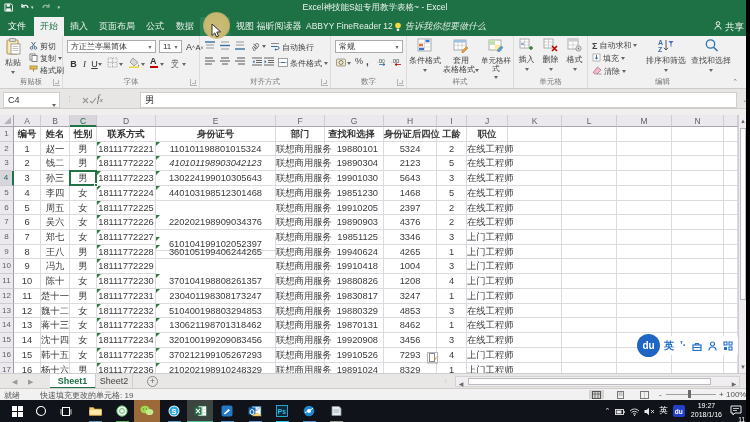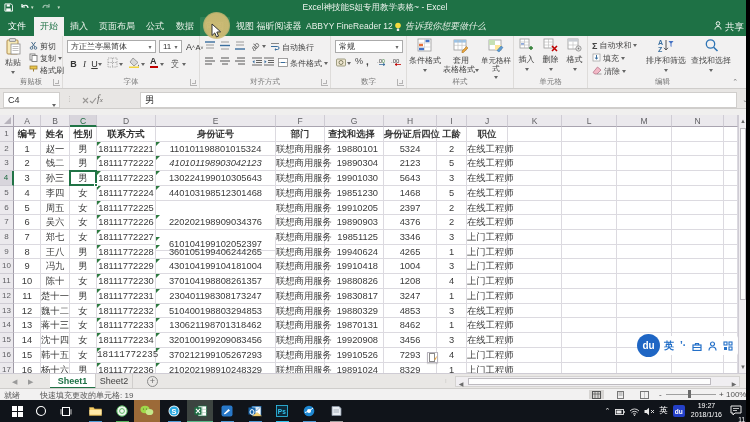--- a/index.html
+++ b/index.html
@@ -632,21 +632,20 @@
       <div class="cell" style="left: 508px; top: 129.76px; width: 54px; height: 14.72px; line-height: 14.72px; text-align: center;"></div>
       <div class="cell" style="left: 562px; top: 129.76px; width: 55px; height: 14.72px; line-height: 14.72px; text-align: center;"></div>
       <div class="cell" style="left: 617px; top: 129.76px; width: 55px; height: 14.72px; line-height: 14.72px; text-align: center;"></div>
       <div class="cell" style="left: 672px; top: 129.76px; width: 52px; height: 14.72px; line-height: 14.72px; text-align: center;"></div>
       <div class="cell" style="left: 724px; top: 129.76px; width: 14px; height: 14.72px; line-height: 14.72px; text-align: center;"></div>
       <div class="rowhdr" style="top: 144.48px; height: 14.72px; line-height: 14.72px;">10</div>
       <div class="cell" style="left: 14px; top: 144.48px; width: 27px; height: 14.72px; line-height: 14.72px; text-align: center;">9</div>
       <div class="cell" style="left: 41px; top: 144.48px; width: 29px; height: 14.72px; line-height: 14.72px; text-align: center;">冯九</div>
       <div class="cell" style="left: 70px; top: 144.48px; width: 27px; height: 14.72px; line-height: 14.72px; text-align: center;">男</div>
       <div class="cell" style="left: 97px; top: 144.48px; width: 59px; height: 14.72px; line-height: 14.72px; text-align: center;">18111772229<div class="tri"></div></div>
-      <div class="cell" style="left: 156px; top: 144.48px; width: 120px; height: 14.72px; line-height: 14.72px; text-align: center;">430104199104181004<div class="tri"></div></div>
       <div class="cell" style="left: 276px; top: 144.48px; width: 49px; height: 14.72px; line-height: 14.72px; text-align: center;">联想商用服务</div>
       <div class="cell" style="left: 325px; top: 144.48px; width: 59px; height: 14.72px; line-height: 14.72px; text-align: right; padding-right: 5px;">19910418</div>
       <div class="cell" style="left: 384px; top: 144.48px; width: 53px; height: 14.72px; line-height: 14.72px; text-align: center;">1004</div>
       <div class="cell" style="left: 437px; top: 144.48px; width: 30px; height: 14.72px; line-height: 14.72px; text-align: center;">3</div>
       <div class="cell" style="left: 467px; top: 144.48px; width: 41px; height: 14.72px; line-height: 14.72px; text-align: left;">上门工程师</div>
       <div class="cell" style="left: 508px; top: 144.48px; width: 54px; height: 14.72px; line-height: 14.72px; text-align: center;"></div>
       <div class="cell" style="left: 562px; top: 144.48px; width: 55px; height: 14.72px; line-height: 14.72px; text-align: center;"></div>
       <div class="cell" style="left: 617px; top: 144.48px; width: 55px; height: 14.72px; line-height: 14.72px; text-align: center;"></div>
       <div class="cell" style="left: 672px; top: 144.48px; width: 52px; height: 14.72px; line-height: 14.72px; text-align: center;"></div>
       <div class="cell" style="left: 724px; top: 144.48px; width: 14px; height: 14.72px; line-height: 14.72px; text-align: center;"></div>
@@ -727,21 +726,21 @@
       <div class="cell" style="left: 467px; top: 218.08px; width: 41px; height: 14.72px; line-height: 14.72px; text-align: left;">在线工程师</div>
       <div class="cell" style="left: 508px; top: 218.08px; width: 54px; height: 14.72px; line-height: 14.72px; text-align: center;"></div>
       <div class="cell" style="left: 562px; top: 218.08px; width: 55px; height: 14.72px; line-height: 14.72px; text-align: center;"></div>
       <div class="cell" style="left: 617px; top: 218.08px; width: 55px; height: 14.72px; line-height: 14.72px; text-align: center;"></div>
       <div class="cell" style="left: 672px; top: 218.08px; width: 52px; height: 14.72px; line-height: 14.72px; text-align: center;"></div>
       <div class="cell" style="left: 724px; top: 218.08px; width: 14px; height: 14.72px; line-height: 14.72px; text-align: center;"></div>
       <div class="rowhdr" style="top: 232.8px; height: 14.72px; line-height: 14.72px;">16</div>
       <div class="cell" style="left: 14px; top: 232.8px; width: 27px; height: 14.72px; line-height: 14.72px; text-align: center;">15</div>
       <div class="cell" style="left: 41px; top: 232.8px; width: 29px; height: 14.72px; line-height: 14.72px; text-align: center;">韩十五</div>
       <div class="cell" style="left: 70px; top: 232.8px; width: 27px; height: 14.72px; line-height: 14.72px; text-align: center;">女</div>
-      <div class="cell" style="left: 97px; top: 232.8px; width: 59px; height: 14.72px; line-height: 14.72px; text-align: center; font-family: Liberation Mono, monospace;">18111772235<div class="tri"></div></div>
+      <div class="cell" style="left: 97px; top: 232.8px; width: 59px; height: 14.72px; line-height: 14.72px; text-align: center;">18111772235<div class="tri"></div></div>
       <div class="cell" style="left: 156px; top: 232.8px; width: 120px; height: 14.72px; line-height: 14.72px; text-align: center;">370212199105267293<div class="tri"></div></div>
       <div class="cell" style="left: 276px; top: 232.8px; width: 49px; height: 14.72px; line-height: 14.72px; text-align: center;">联想商用服务</div>
       <div class="cell" style="left: 325px; top: 232.8px; width: 59px; height: 14.72px; line-height: 14.72px; text-align: right; padding-right: 5px;">19910526</div>
       <div class="cell" style="left: 384px; top: 232.8px; width: 53px; height: 14.72px; line-height: 14.72px; text-align: center;">7293</div>
       <div class="cell" style="left: 437px; top: 232.8px; width: 30px; height: 14.72px; line-height: 14.72px; text-align: center;">4</div>
       <div class="cell" style="left: 467px; top: 232.8px; width: 41px; height: 14.72px; line-height: 14.72px; text-align: left;">上门工程师</div>
       <div class="cell" style="left: 508px; top: 232.8px; width: 54px; height: 14.72px; line-height: 14.72px; text-align: center;"></div>
       <div class="cell" style="left: 562px; top: 232.8px; width: 55px; height: 14.72px; line-height: 14.72px; text-align: center;"></div>
       <div class="cell" style="left: 617px; top: 232.8px; width: 55px; height: 14.72px; line-height: 14.72px; text-align: center;"></div>
       <div class="cell" style="left: 672px; top: 232.8px; width: 52px; height: 14.72px; line-height: 14.72px; text-align: center;"></div>

